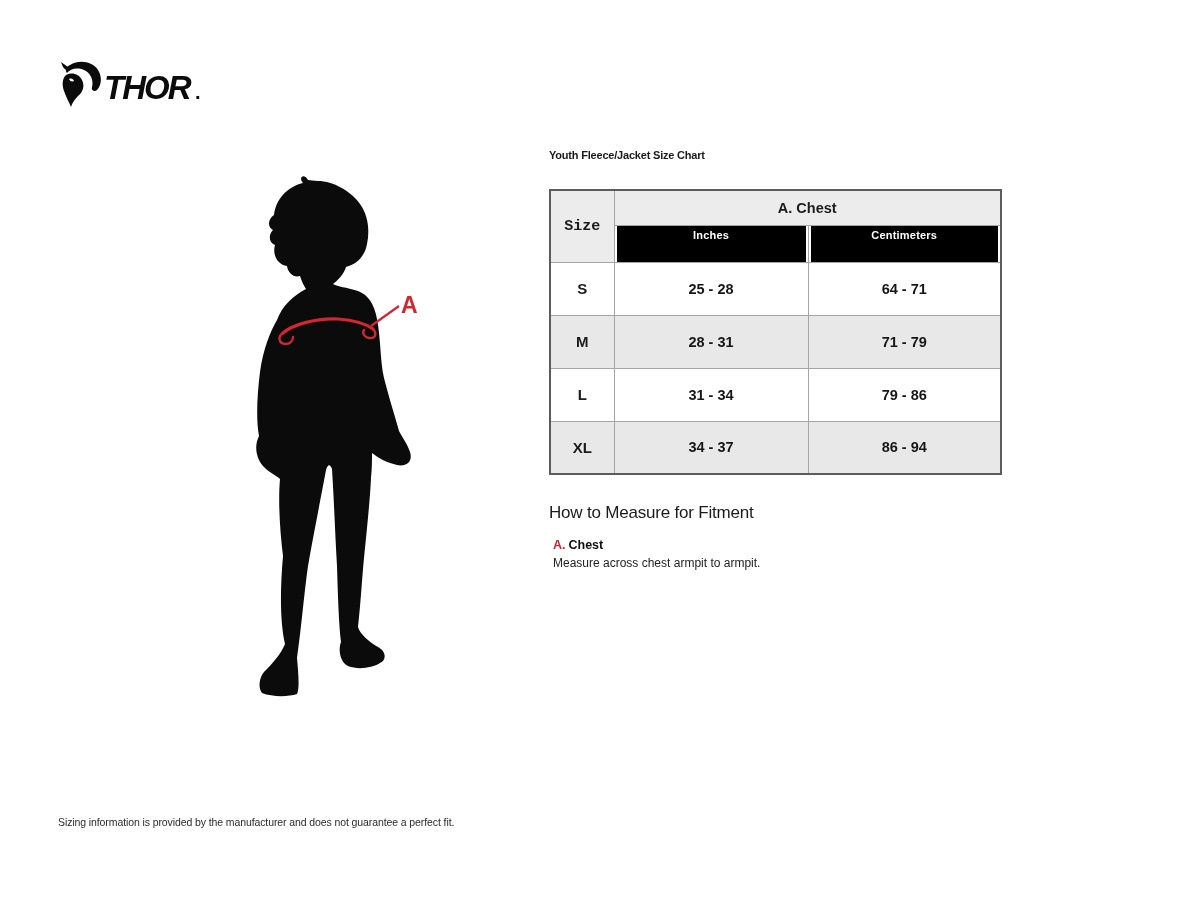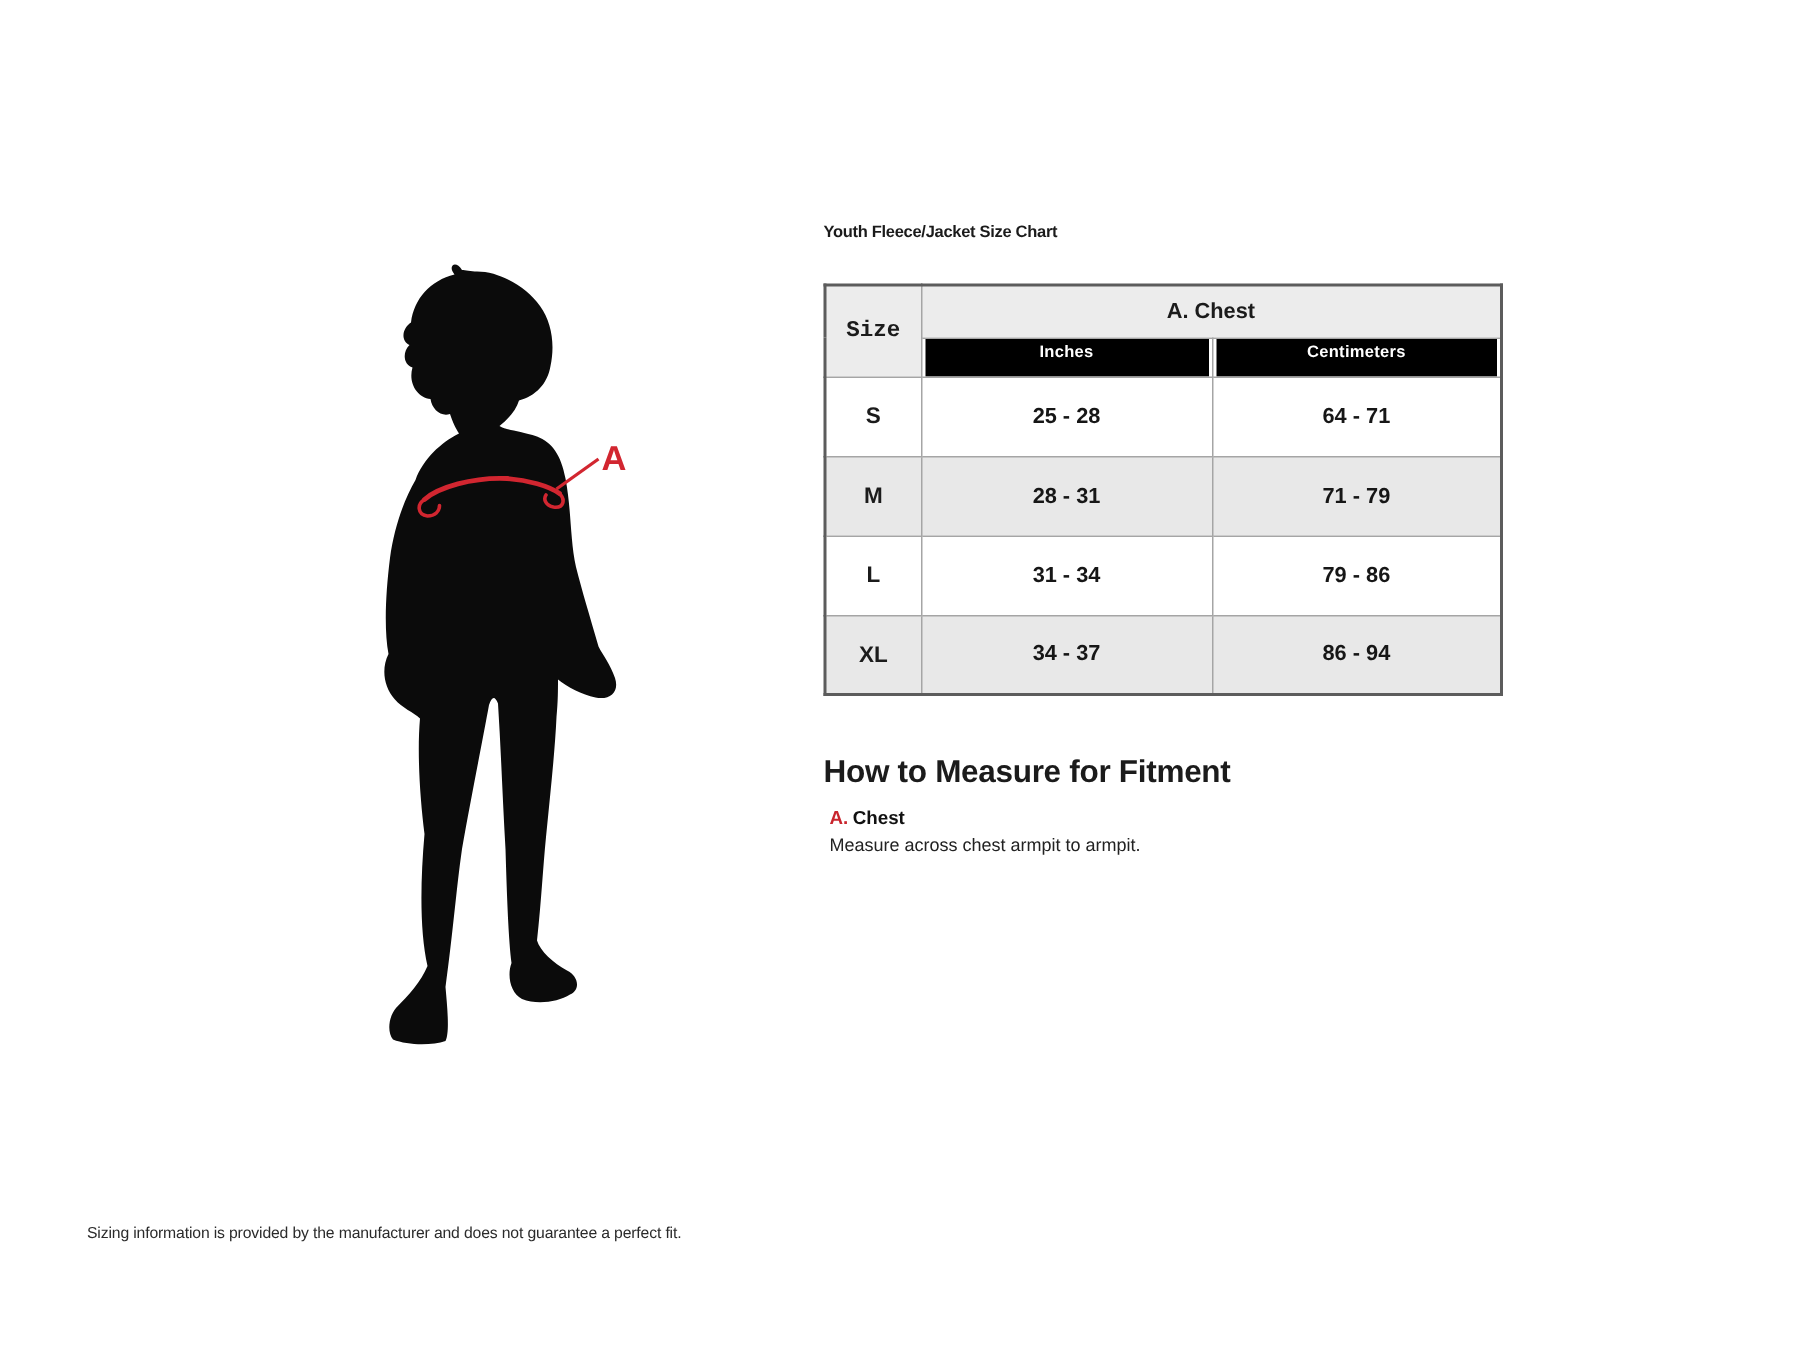--- a/index.html
+++ b/index.html
@@ -25,46 +25,60 @@
     border:2px solid #5c5c5c;
   }
   .size-table th, .size-table td {
     border:1px solid #a5a5a5; text-align:center; vertical-align:middle; padding:0;
   }
   .size-table thead th { background:#ececec; }
   .size-table .size-head { font-size:15px; font-weight:700; height:54px;font-family:Liberation Mono, monospace; }
   .size-table .measure-head { font-size:14.5px; font-weight:700; height:35px; }
   .size-table th.unit-cell { background:#ffffff; height:19px; }
   .size-table .unit-bar {
-    background:#000000; color:#ffffff; margin:0 2px; height:25px; line-height:19px;
+    background:#000000; color:#ffffff; margin:0 2px; height:36px; line-height:19px;
     font-size:11px; font-weight:700; letter-spacing:0.2px;
   }
   .size-table tbody th { font-size:15px; font-weight:700; height:53px; background:transparent; }
   .size-table tbody td { font-size:14.5px; font-weight:700; color:#161616; }
   .size-table tbody tr:nth-child(even) { background:#e8e8e8; }
 
   .measure-title {
     position:absolute; left:549px; top:503px;
-    font-size:21px; font-weight:700; letter-spacing:-0.2px; color:#1b1b1b;
+    font-size:17px; font-weight:400; letter-spacing:-0.2px; color:#1b1b1b;
   }
   .measure-item { position:absolute; left:553px; top:538px; font-size:12.5px; }
   .measure-item .mkey { color:#c9252d; font-weight:700; }
   .measure-item .mlabel { color:#111111; font-weight:700; margin-left:3px; }
   .measure-item .mdesc { font-size:12px; font-weight:400; color:#222222; margin-top:4px; }
 
   .disclaimer {
     position:absolute; left:58px; top:816px;
     font-size:10.5px; line-height:12.5px; color:#2b2b2b; letter-spacing:-0.1px;
   }
 </style>
 </head>
 <body>
 
 <div class="canvas">
 
+  <div class="logo">
+    <svg width="150" height="50" viewBox="0 0 150 50" aria-hidden="true">
+
+      <path fill="#0b0b0b" d="M12,5 C22,-1 35,2 40,10 C44,16 44,25 39,30 C37,32 33.5,31 33.8,28 C36,21 33,13 26,10 C19,7 12,9 9,13 C6.5,10 8,7 12,5 Z"></path>
+
+      <path fill="#0b0b0b" d="M10,7 L3,2 C5,8 6.5,10 10,10 Z"></path>
+
+      <path fill="#0b0b0b" d="M8,15 C14,12 21,14 24,20 C27,26 25,32 20,36 C17,39 14,43 13,47 C11,42 8,37 6,31 C4,25 4,19 8,15 Z"></path>
+
+      <path fill="#ffffff" d="M11,19 C13,18 15.5,19 16,21 C14.5,22 12,21.5 11,19 Z"></path>
+      <text x="46" y="39" font-size="33" font-weight="bold" font-style="italic" letter-spacing="-2" fill="#0b0b0b" font-family="Liberation Sans, sans-serif">THOR</text>
+      <text x="137" y="39" font-size="20" font-weight="bold" fill="#0b0b0b" font-family="Liberation Sans, sans-serif">.</text>
+    </svg>
+  </div>
 
   <div class="figure-wrap">
     <svg width="260" height="540" viewBox="0 0 260 540" aria-hidden="true">
       <path fill="#0b0b0b" d="
         M78,10
         C74,3 68,7 73,13
         C57,17 46,29 44,45
         C38,49 37,57 43,60
         C38,65 39,73 45,75
         C42,85 48,95 57,96

